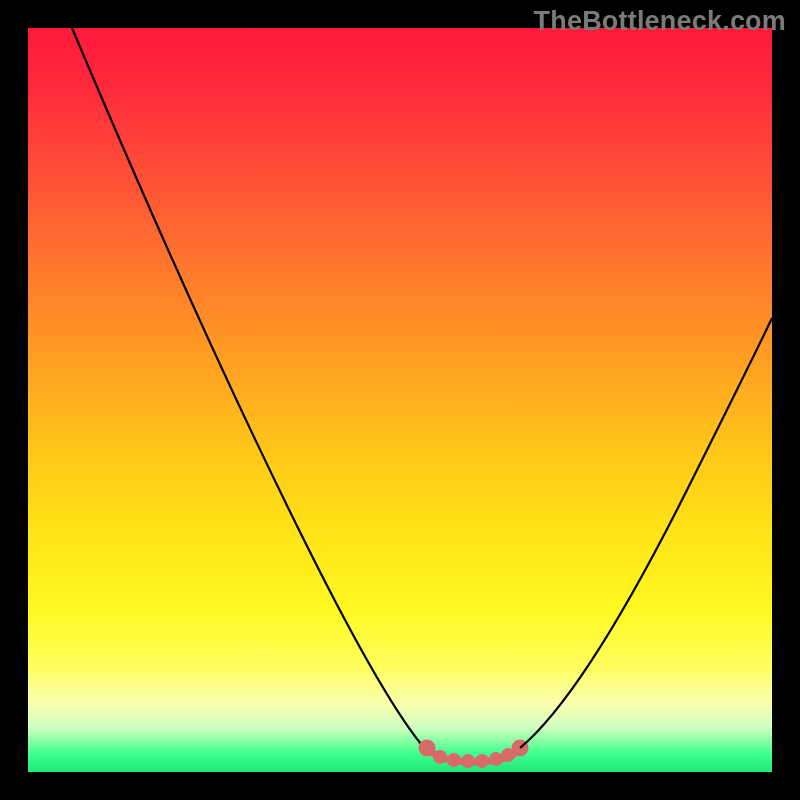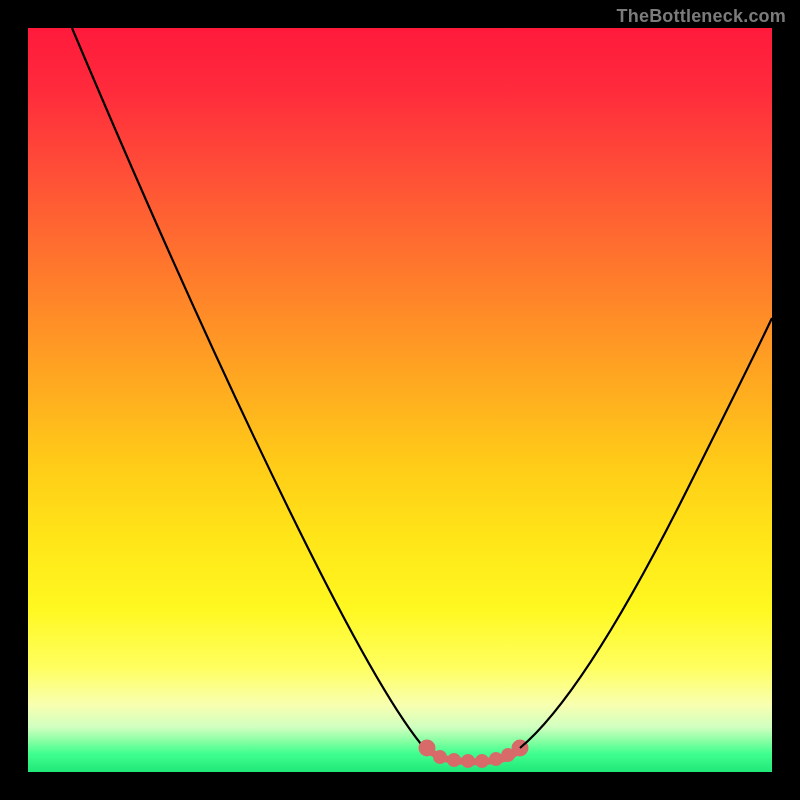--- a/index.html
+++ b/index.html
@@ -33,21 +33,21 @@
       #80ffa0 96%,
       #40ff90 97.5%,
       #20e878 100%
     );
   }
   .watermark {
     position: absolute;
     top: 6px;
     right: 14px;
     font-family: Arial, Helvetica, sans-serif;
-    font-size: 18px;
+    font-size: 27px;
     font-weight: 600;
     color: #7b7b7b;
     letter-spacing: 0.2px;
   }
   svg.curves {
     position: absolute;
     left: 28px;
     top: 28px;
     width: 744px;
     height: 744px;

